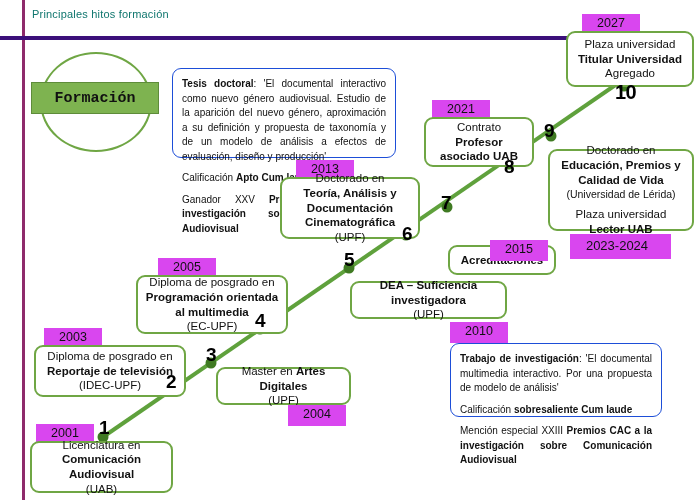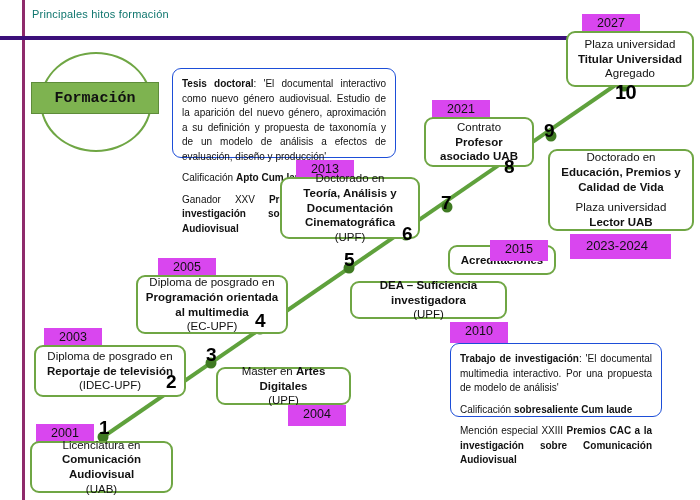--- a/index.html
+++ b/index.html
@@ -171,20 +171,21 @@
   <div class="year" style="left:432px;top:100px;width:44px;">2021</div>
   <div class="card" style="left:424px;top:117px;width:110px;height:50px;">
     <span>Contrato</span>
     <b>Profesor asociado UAB</b>
   </div>
   <div class="num" style="left:504px;top:157px;">8</div>
 
   <div class="card" style="left:548px;top:149px;width:146px;height:82px;">
     <span>Doctorado en</span>
     <b>Educación, Premios y Calidad de Vida</b>
+    <span class="sm">(Universidad de Lérida)</span>
     <span style="margin-top:6px">Plaza universidad</span>
     <b>Lector UAB</b>
   </div>
   <div class="year tall" style="left:570px;top:234px;width:76px;">2023-2024</div>
   <div class="num" style="left:544px;top:121px;">9</div>
 
   <div class="year" style="left:582px;top:14px;width:44px;">2027</div>
   <div class="card" style="left:566px;top:31px;width:128px;height:56px;">
     <span>Plaza universidad</span>
     <b>Titular Universidad</b>

